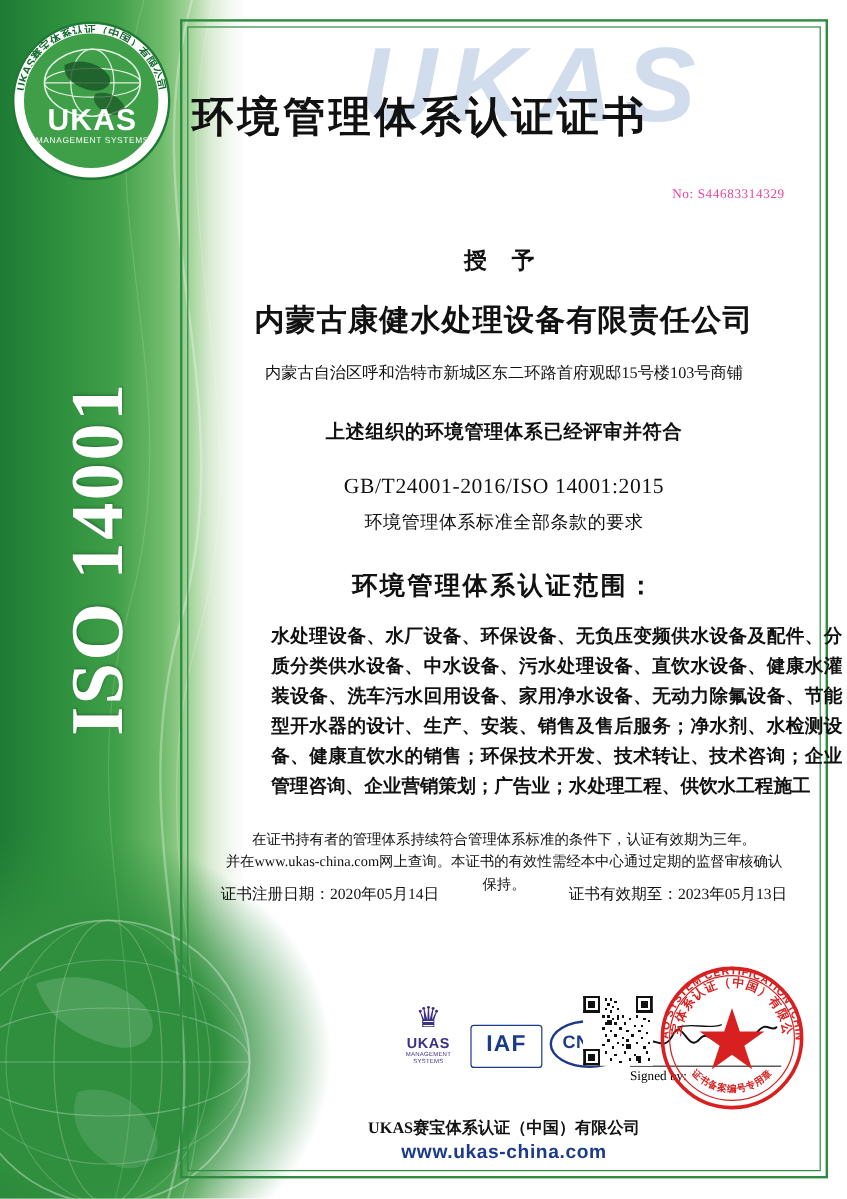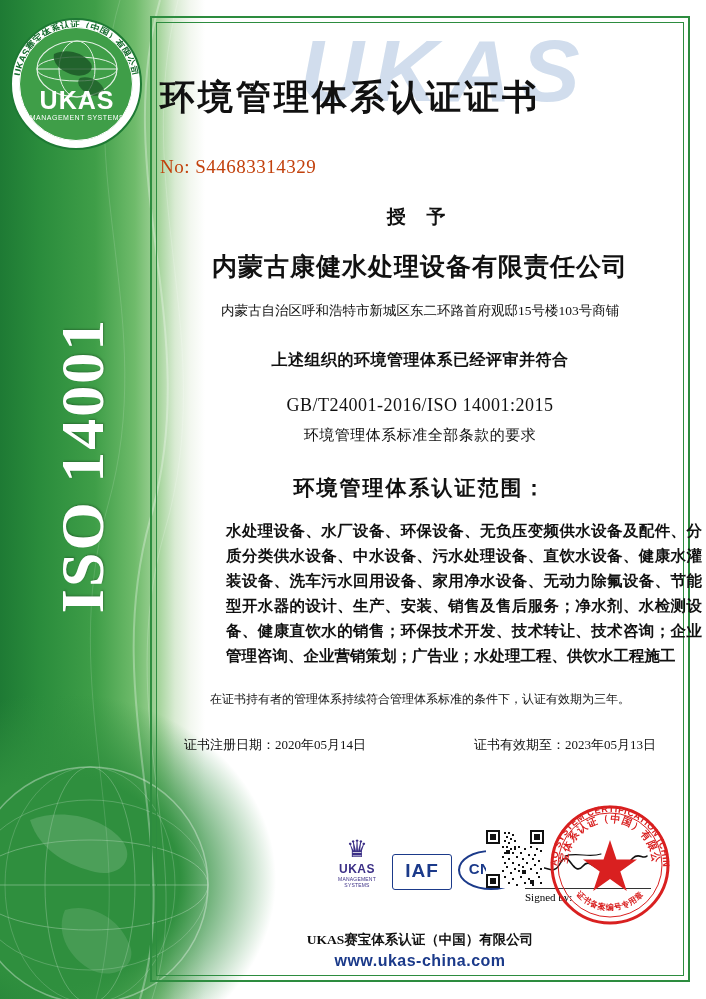--- a/index.html
+++ b/index.html
@@ -178,26 +178,26 @@
     font-weight: bold;
     font-size: 35px;
     letter-spacing: 3px;
     color: #111111;
   }
 
   .cert-no {
     position: absolute;
     left: 0; top: 130px;
     width: 520px;
-    text-align: left;
+    text-align: right;
     padding-right: 26px;
     box-sizing: border-box;
     font-family: "Liberation Serif", serif;
-    font-size: 19px;
-    color: #c2410c;
+    font-size: 11px;
+    color: #ec4899;
     letter-spacing: .5px;
   }
 
   .grant-word {
     position: absolute;
     left: 0; top: 178px;
     width: 520px;
     text-align: center;
     font-family: "Liberation Serif", serif;
     font-weight: bold;
@@ -500,20 +500,21 @@
       <div class="l2">GB/T24001-2016/ISO 14001:2015</div>
       <div class="l3">环境管理体系标准全部条款的要求</div>
     </div>
 
     <div class="scope-heading">环境管理体系认证范围：</div>
 
     <div class="scope-body">水处理设备、水厂设备、环保设备、无负压变频供水设备及配件、分质分类供水设备、中水设备、污水处理设备、直饮水设备、健康水灌装设备、洗车污水回用设备、家用净水设备、无动力除氟设备、节能型开水器的设计、生产、安装、销售及售后服务；净水剂、水检测设备、健康直饮水的销售；环保技术开发、技术转让、技术咨询；企业管理咨询、企业营销策划；广告业；水处理工程、供饮水工程施工</div>
 
     <div class="validity">
       <div>在证书持有者的管理体系持续符合管理体系标准的条件下，认证有效期为三年。</div>
+      <div>并在www.ukas-china.com网上查询。本证书的有效性需经本中心通过定期的监督审核确认保持。</div>
     </div>
 
     <div class="dates">
       <div>
         <span>证书注册日期：</span><span>2020年05月14日</span>
       </div>
       <div>
         <span>证书有效期至：</span><span>2023年05月13日</span>
       </div>
     </div>

